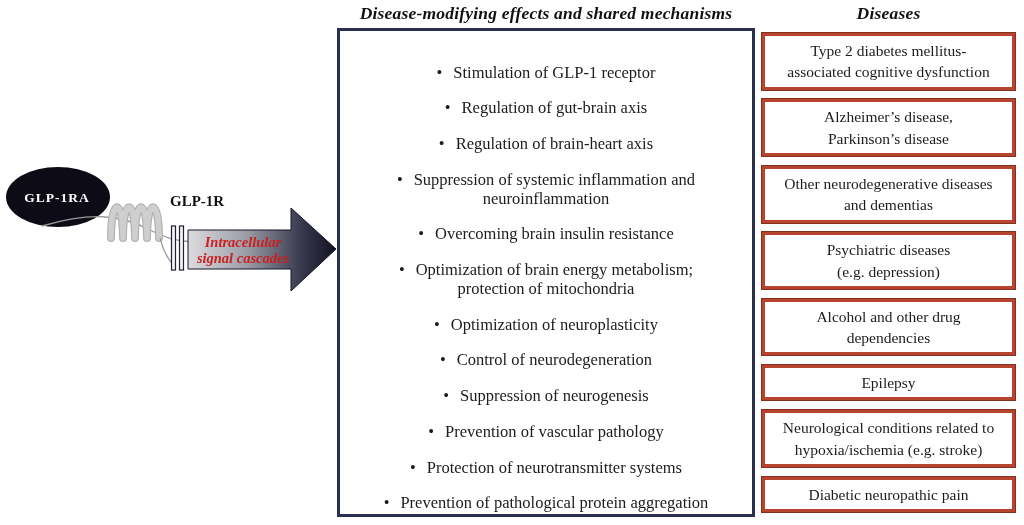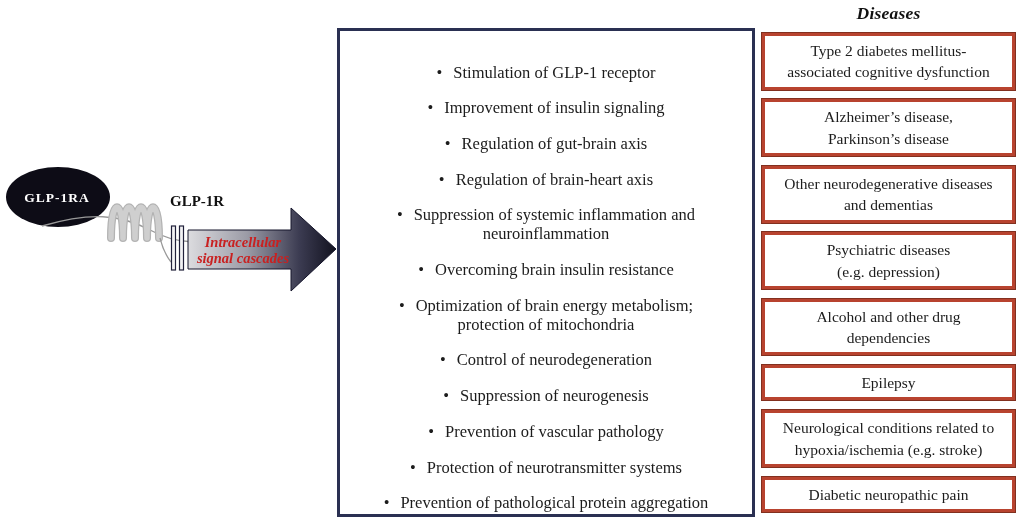--- a/index.html
+++ b/index.html
@@ -70,41 +70,42 @@
     <text x="170" y="206" text-anchor="start" font-size="15" font-weight="bold" fill="#111111" font-family="Liberation Serif, serif">GLP-1R</text>
 
     <rect x="171.5" y="226" width="4" height="44" fill="#f2f2f4" stroke="#20203a" stroke-width="1.2"></rect>
     <rect x="179.5" y="226" width="4" height="44" fill="#f2f2f4" stroke="#20203a" stroke-width="1.2"></rect>
 
     <polygon points="188,230 291,230 291,208 336,249 291,291 291,269 188,269" fill="url(#agrad)" stroke="#14142a" stroke-width="1"></polygon>
     <text x="243" y="247" text-anchor="middle" font-size="14.5" font-weight="bold" font-style="italic" fill="#c92020" font-family="Liberation Serif, serif">Intracellular</text>
     <text x="243" y="263" text-anchor="middle" font-size="14.5" font-weight="bold" font-style="italic" fill="#c92020" font-family="Liberation Serif, serif">signal cascades</text>
   </svg>
 
+  <div id="mech-title" class="col-title">Disease-modifying effects and shared mechanisms</div>
   <div id="dis-title" class="col-title">Diseases</div>
 
   <div id="mech-box">
     <ul id="mech-list">
 
         <li>Stimulation of GLP-1 receptor</li>
 
-        <li>Improvement of insulin signaling</li>
 
         <li>Regulation of gut-brain axis</li>
 
         <li>Regulation of brain-heart axis</li>
 
         <li>Suppression of systemic inflammation and
 neuroinflammation</li>
 
         <li>Overcoming brain insulin resistance</li>
 
         <li>Optimization of brain energy metabolism;
 protection of mitochondria</li>
 
+        <li>Optimization of neuroplasticity</li>
 
         <li>Control of neurodegeneration</li>
 
         <li>Suppression of neurogenesis</li>
 
 
         <li>Prevention of vascular pathology</li>
 
         <li>Protection of neurotransmitter systems</li>
 

